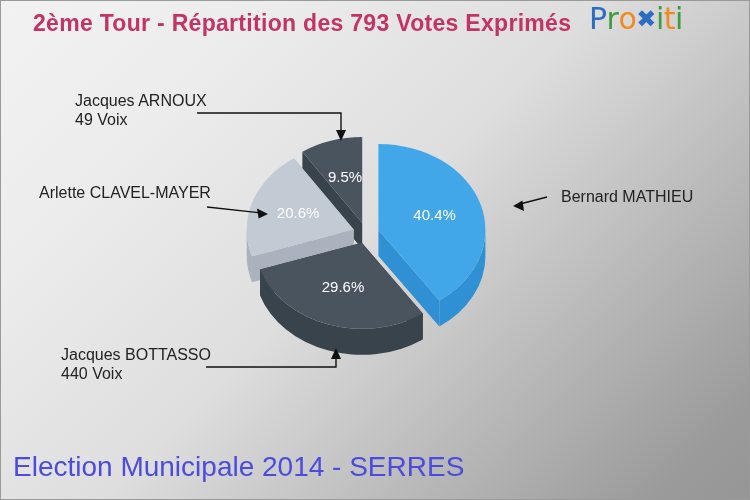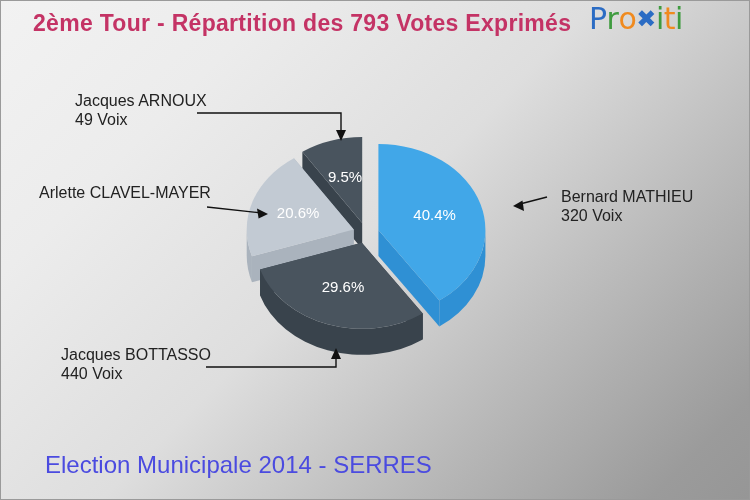--- a/index.html
+++ b/index.html
@@ -44,23 +44,23 @@
     font-weight: 400;
     letter-spacing: -0.5px;
     white-space: nowrap;
     font-family: "DejaVu Sans", sans-serif;
   }
   #logo span { display: inline-block; }
 
   
   #footer {
     position: absolute;
-    left: 44px;
+    left: 12px;
     top: 450px;
-    font-size: 24px;
+    font-size: 28px;
     color: #4b4be0;
     white-space: nowrap;
   }
 
   
   #chart {
     position: absolute;
     left: 0;
     top: 0;
   }
@@ -171,18 +171,17 @@
     <span class="name">Arlette CLAVEL-MAYER</span>
   </div>
 
   <div class="callout" id="callout-bottasso">
     <span class="name">Jacques BOTTASSO</span>
     <span class="votes">440 Voix</span>
   </div>
 
   <div class="callout" id="callout-mathieu">
     <span class="name">Bernard MATHIEU</span>
-    <span class="votes">320 Voix</span>
   </div>
 
   <div id="footer" style="color: rgb(75, 75, 224);">Election Municipale 2014 - SERRES</div>
 
 </div>
 
 </body></html>

